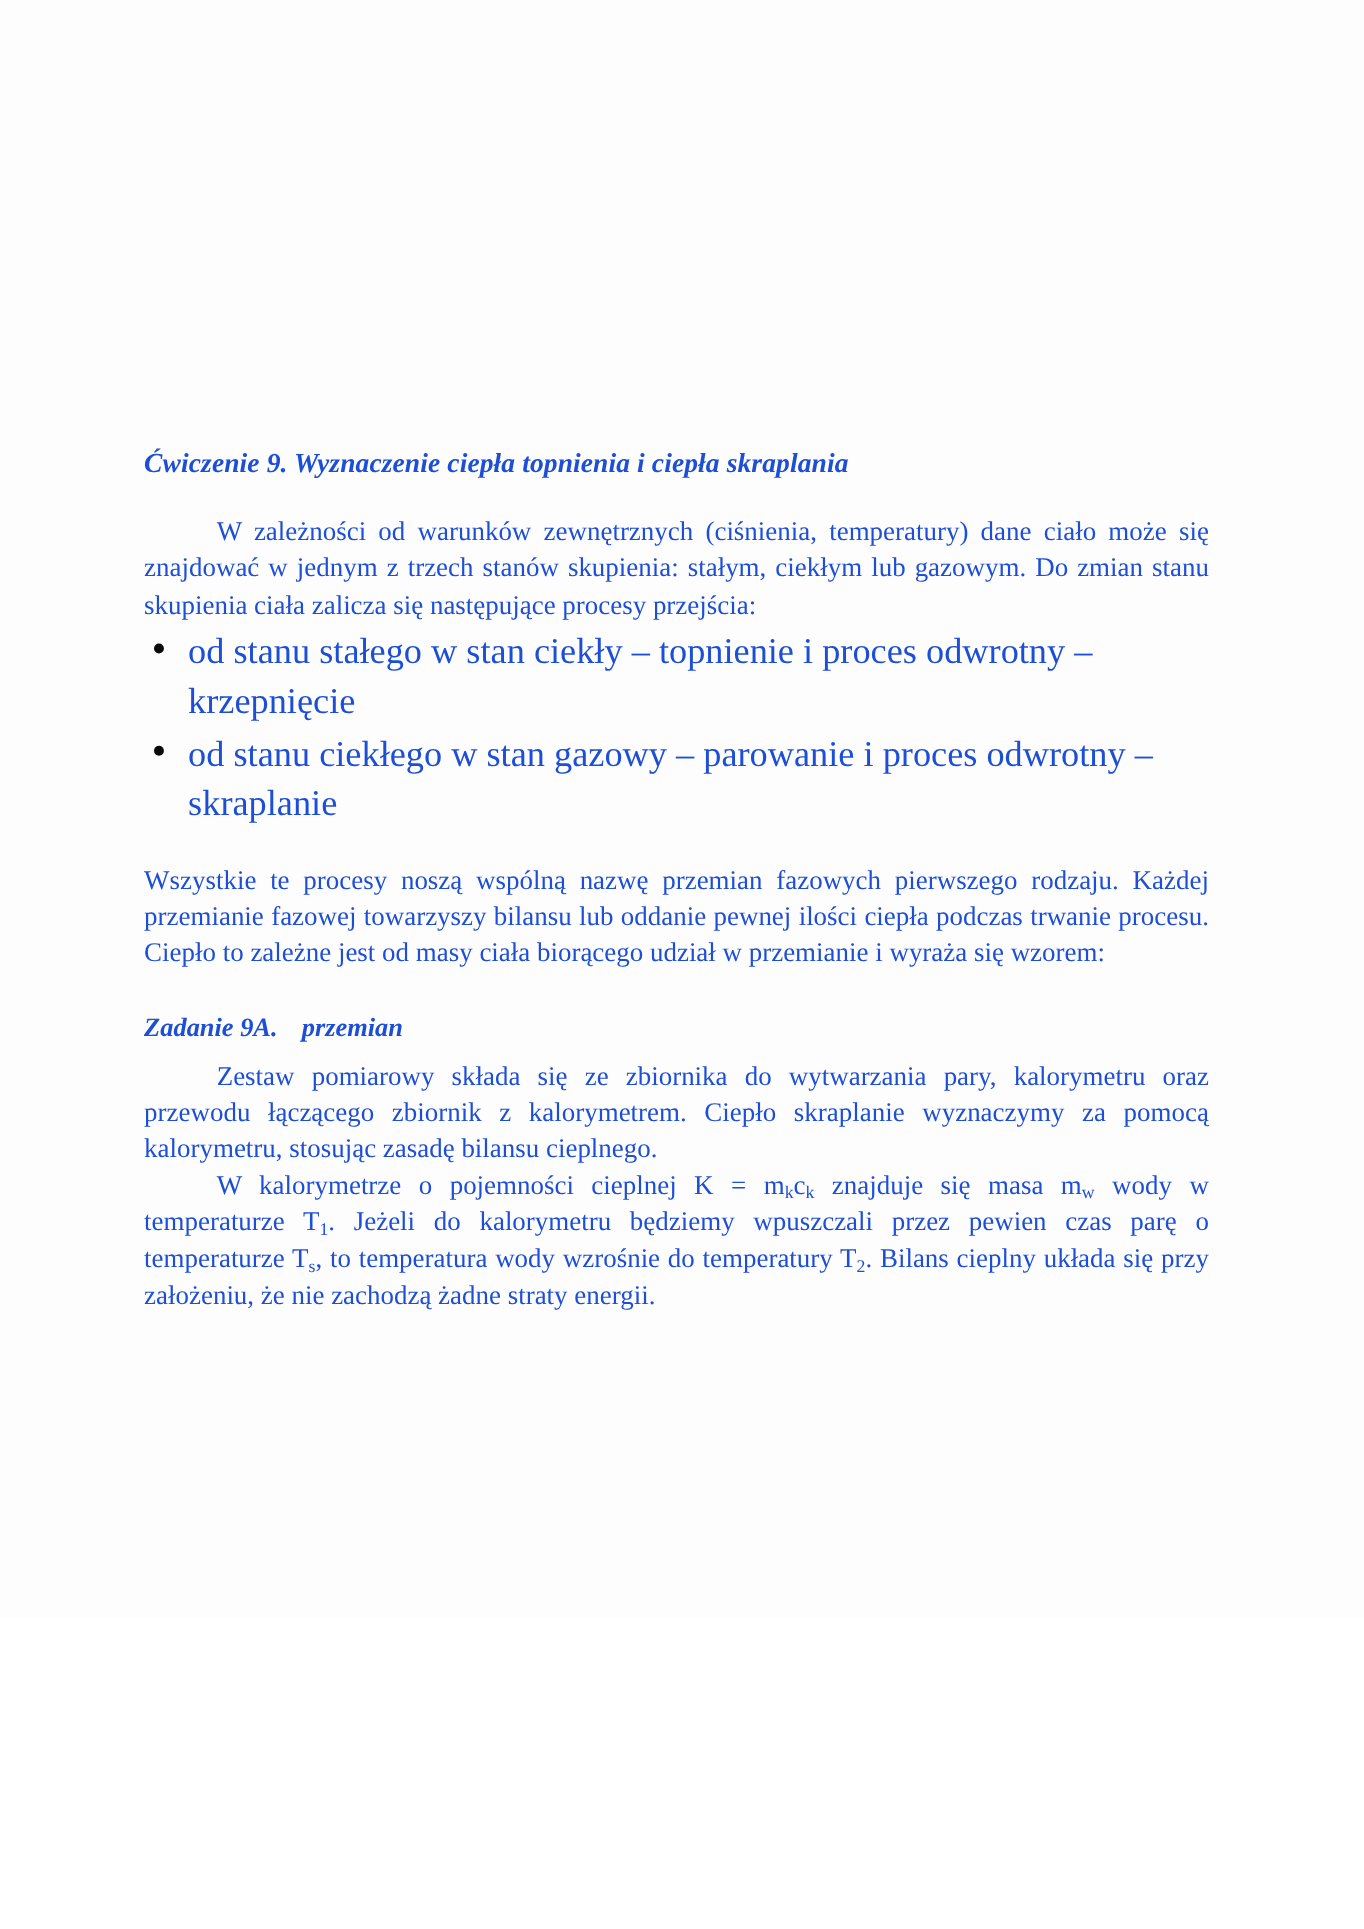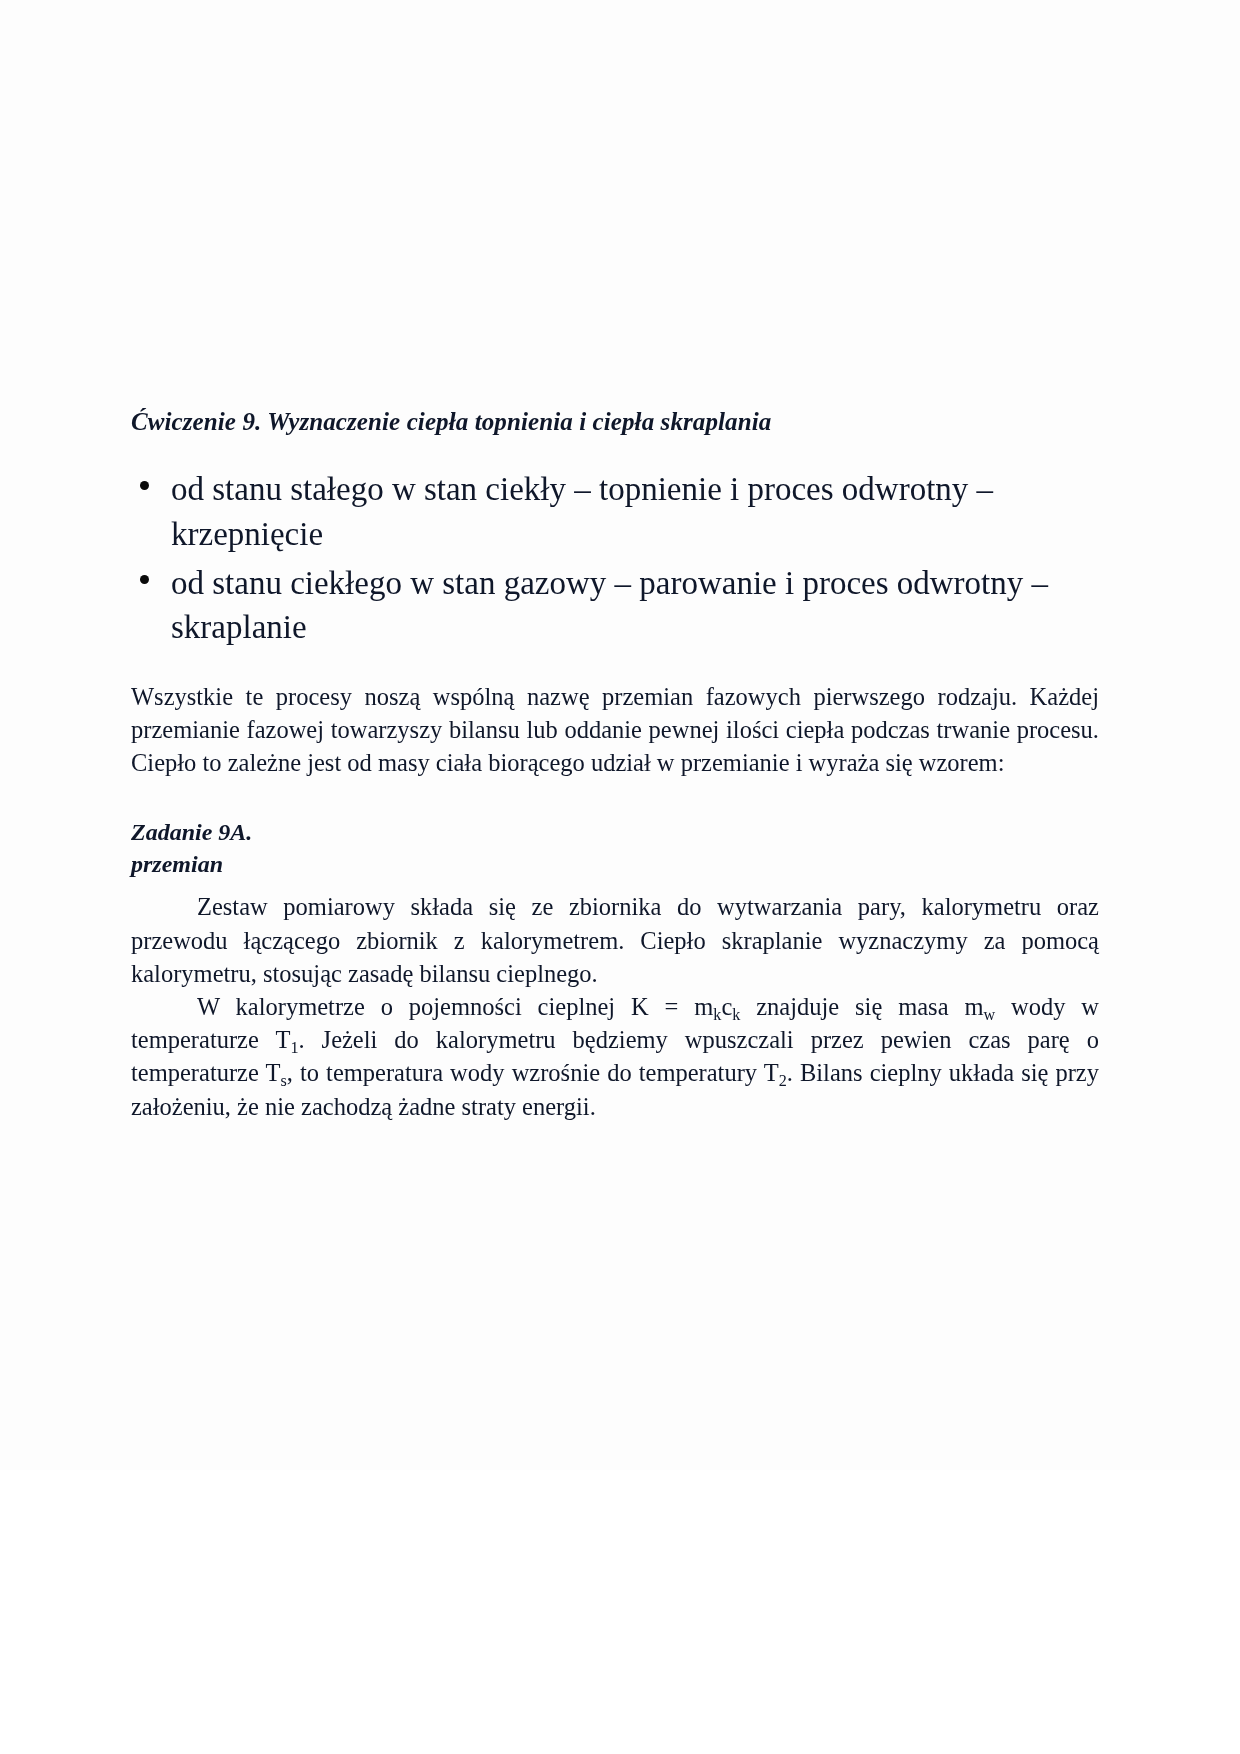--- a/index.html
+++ b/index.html
@@ -9,21 +9,21 @@
     background: #ffffff;
   }
   .page {
     position: relative;
     width: 1240px;
     height: 1470px;
     background: #fdfdfd;
     box-sizing: border-box;
     overflow: hidden;
     font-family: "Liberation Serif", "DejaVu Serif", serif;
-    color: #0f172a;
+    color: #1d4ed8;
   }
   .content {
     position: absolute;
     left: 131px;
     top: 406px;
     width: 968px;
   }
 
   
   .ex-heading {
@@ -37,21 +37,20 @@
   }
 
   .task-heading {
     font-weight: bold;
     font-style: italic;
     font-size: 24px;
     line-height: 1.35;
     margin: 36px 0 10px 0;
     display: flex;
     align-items: flex-start;
-    flex-direction: column;
   }
   .task-heading .task-label {
     flex: 0 0 auto;
     white-space: nowrap;
     padding-right: 22px;
   }
   .task-heading .task-body {
     flex: 1 1 auto;
     text-align: justify;
     text-align-last: left;
@@ -120,20 +119,21 @@
   }
 </style>
 </head>
 <body>
 
 <div class="page">
   <div class="content">
 
     <h1 class="ex-heading">Ćwiczenie 9.  Wyznaczenie ciepła topnienia i ciepła skraplania</h1>
 
+    <p class="para indent">W zależności od warunków zewnętrznych (ciśnienia, temperatury) dane ciało może się znajdować w jednym z trzech stanów skupienia: stałym, ciekłym lub gazowym. Do zmian stanu skupienia ciała zalicza się następujące procesy przejścia:</p>
 
     <ul class="bullets">
       <li class="nowrapline">od stanu stałego w stan ciekły – topnienie i proces odwrotny – krzepnięcie</li>
       <li class="nowrapline">od stanu ciekłego w stan gazowy – parowanie i proces odwrotny – skraplanie</li>
     </ul>
 
     <p class="para spaced">Wszystkie te procesy noszą wspólną nazwę przemian fazowych pierwszego rodzaju. Każdej przemianie fazowej towarzyszy bilansu lub oddanie pewnej ilości ciepła podczas trwanie procesu. Ciepło to zależne jest od masy ciała biorącego udział w przemianie i wyraża się wzorem:</p>
 
 
 

